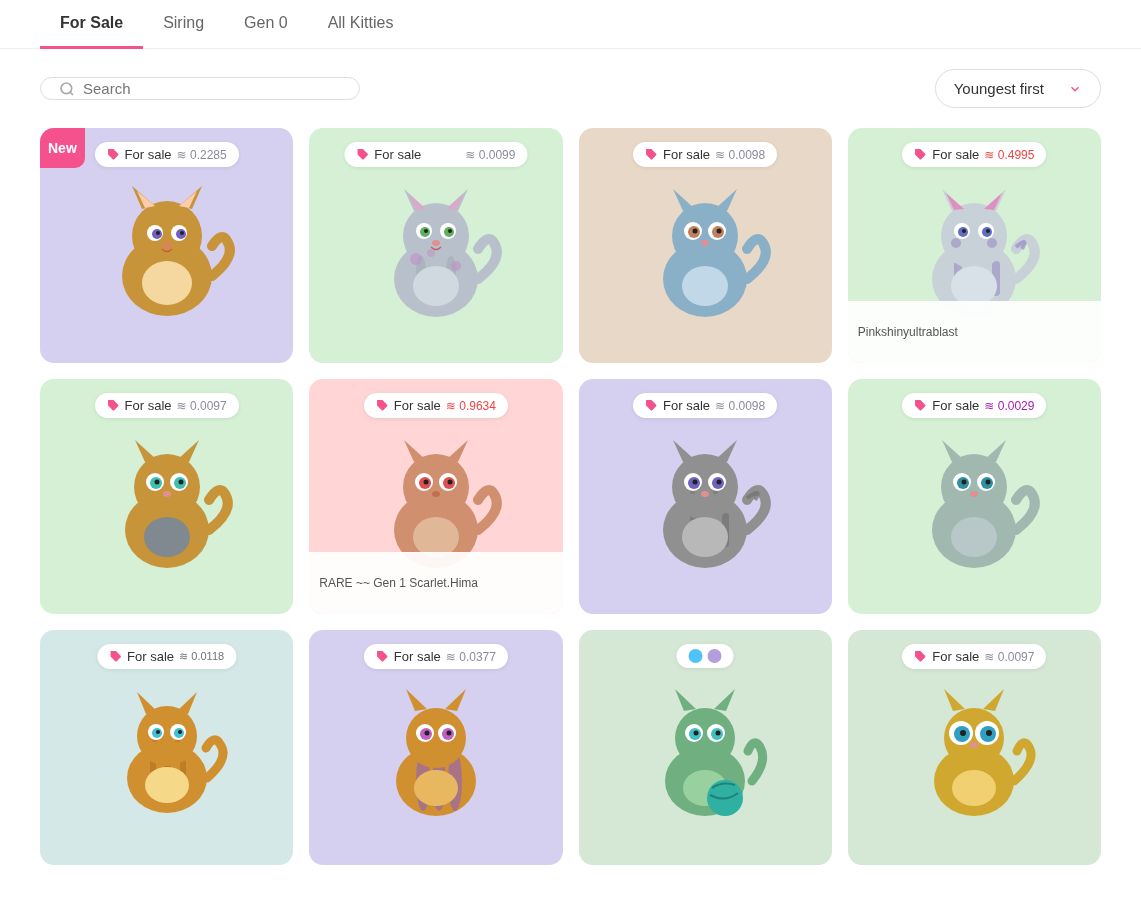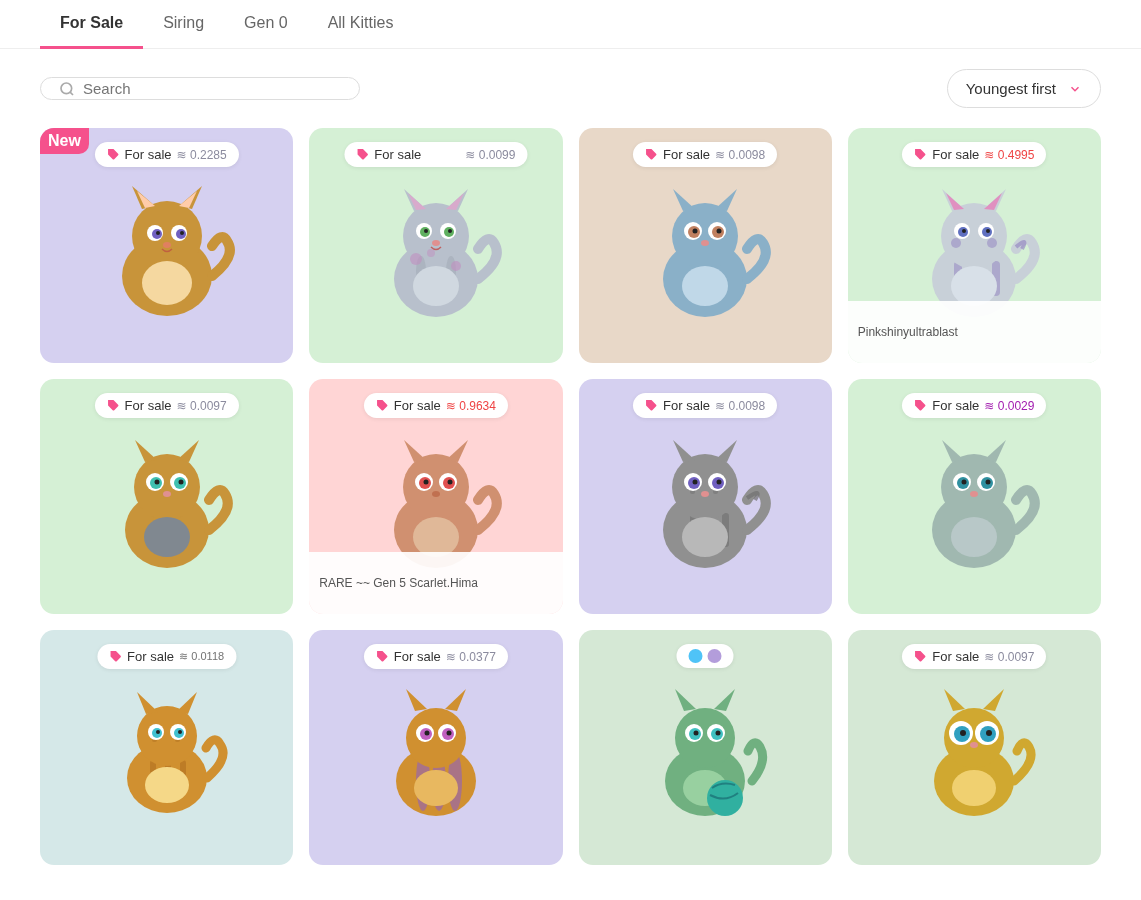--- a/index.html
+++ b/index.html
@@ -52,21 +52,21 @@
 
     .sort-dropdown {
       display: flex;
       align-items: center;
       border: 1.5px solid #ddd;
       border-radius: 25px;
       padding: 10px 18px;
       cursor: pointer;
       font-size: 15px;
       background: #fff;
-      gap: 12px;
+      gap: 24px;
     }
     .sort-dropdown svg { color: #f5518c; }
 
     .grid {
       display: grid;
       grid-template-columns: repeat(4, 1fr);
       gap: 16px;
       padding: 0 40px 40px;
     }
 
@@ -98,23 +98,23 @@
       box-shadow: 0 1px 4px rgba(0,0,0,0.08);
     }
     .card-badge svg { color: #f5518c; }
 
     .new-badge {
       position: absolute;
       top: 0;
       left: 0;
       background: #f5518c;
       color: white;
-      font-size: 16px;
+      font-size: 14px;
       font-weight: 700;
-      padding: 4px 8px;
+      padding: 12px 8px;
       border-radius: 0 0 10px 0;
       z-index: 2;
     }
 
     .card-label {
       position: absolute;
       bottom: 0;
       left: 0;
       right: 0;
       background: rgba(255,255,255,0.92);
@@ -365,21 +365,21 @@
       <circle cx="82" cy="60" r="9" fill="white"></circle>
       <circle cx="59" cy="61" r="6" fill="#e05050"></circle>
       <circle cx="83" cy="61" r="6" fill="#e05050"></circle>
       <circle cx="60" cy="60" r="2.5" fill="#222"></circle>
       <circle cx="84" cy="60" r="2.5" fill="#222"></circle>
       <ellipse cx="70" cy="72" rx="4" ry="3" fill="#c07050"></ellipse>
       <ellipse cx="70" cy="115" rx="23" ry="20" fill="#e0b898"></ellipse>
       <path d="M112,108 Q138,88 128,72 Q122,62 112,78" stroke="#d09070" stroke-width="10" fill="none" stroke-linecap="round"></path>
     </svg>
   </div>
-      <div class="card-label">RARE ~~ Gen 5 Scarlet.Hima</div>
+      <div class="card-label">RARE ~~ Gen 1 Scarlet.Hima</div>
     </div>
     <div class="card" style="background: rgb(213, 208, 240);">
       <div class="card-badge">
       <svg width="13" height="13" viewBox="0 0 24 24" fill="#f5518c" stroke="none">
         <path d="M20.59 13.41l-7.17 7.17a2 2 0 01-2.83 0L2 12V2h10l8.59 8.59a2 2 0 010 2.82z"></path>
         <line x1="7" y1="7" x2="7.01" y2="7" stroke="white" stroke-width="2"></line>
       </svg>
       <span>For sale</span>
       <span style="color:#8b8b9e; font-size:12px;">≋ 0.0098</span>
     </div>

